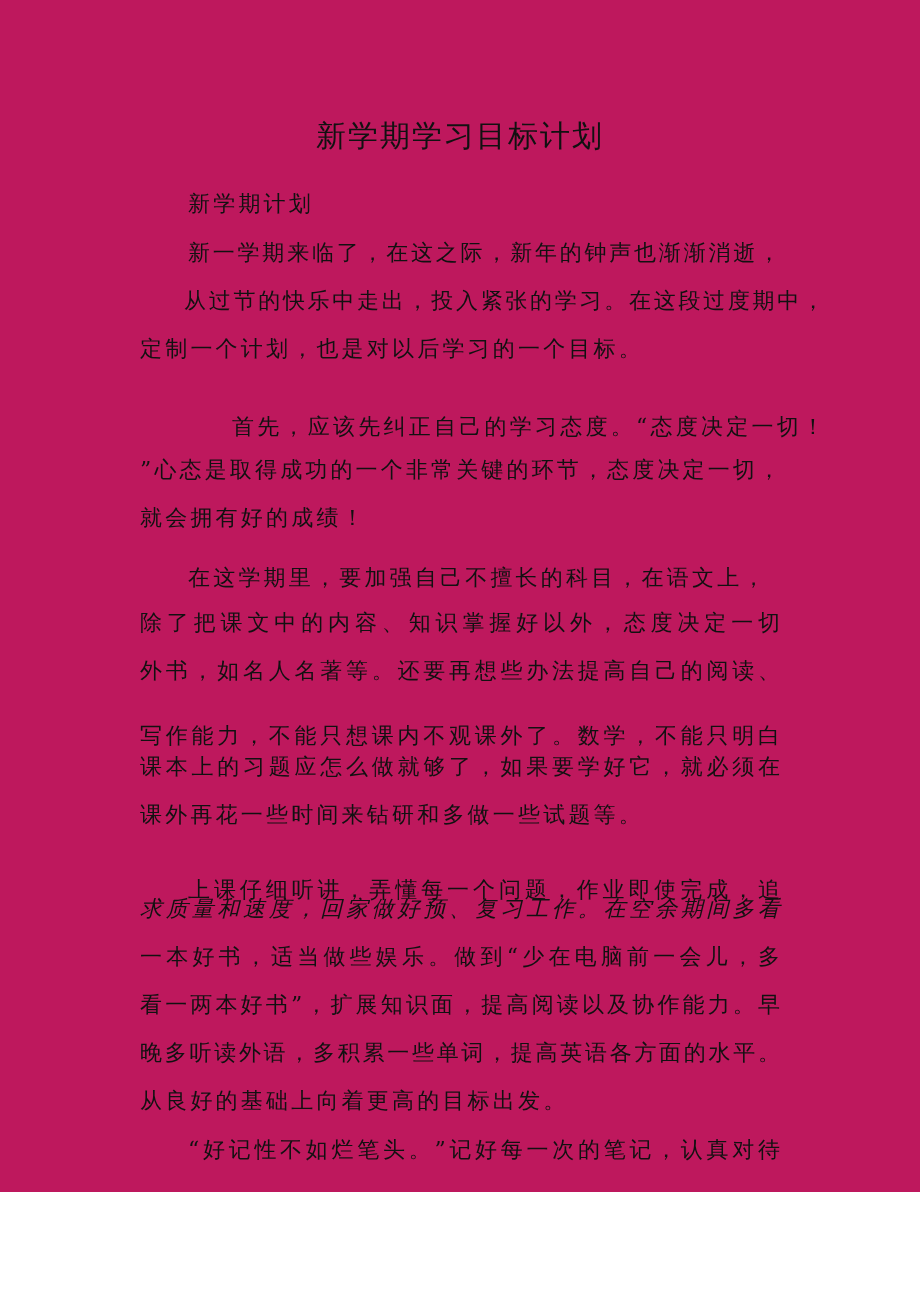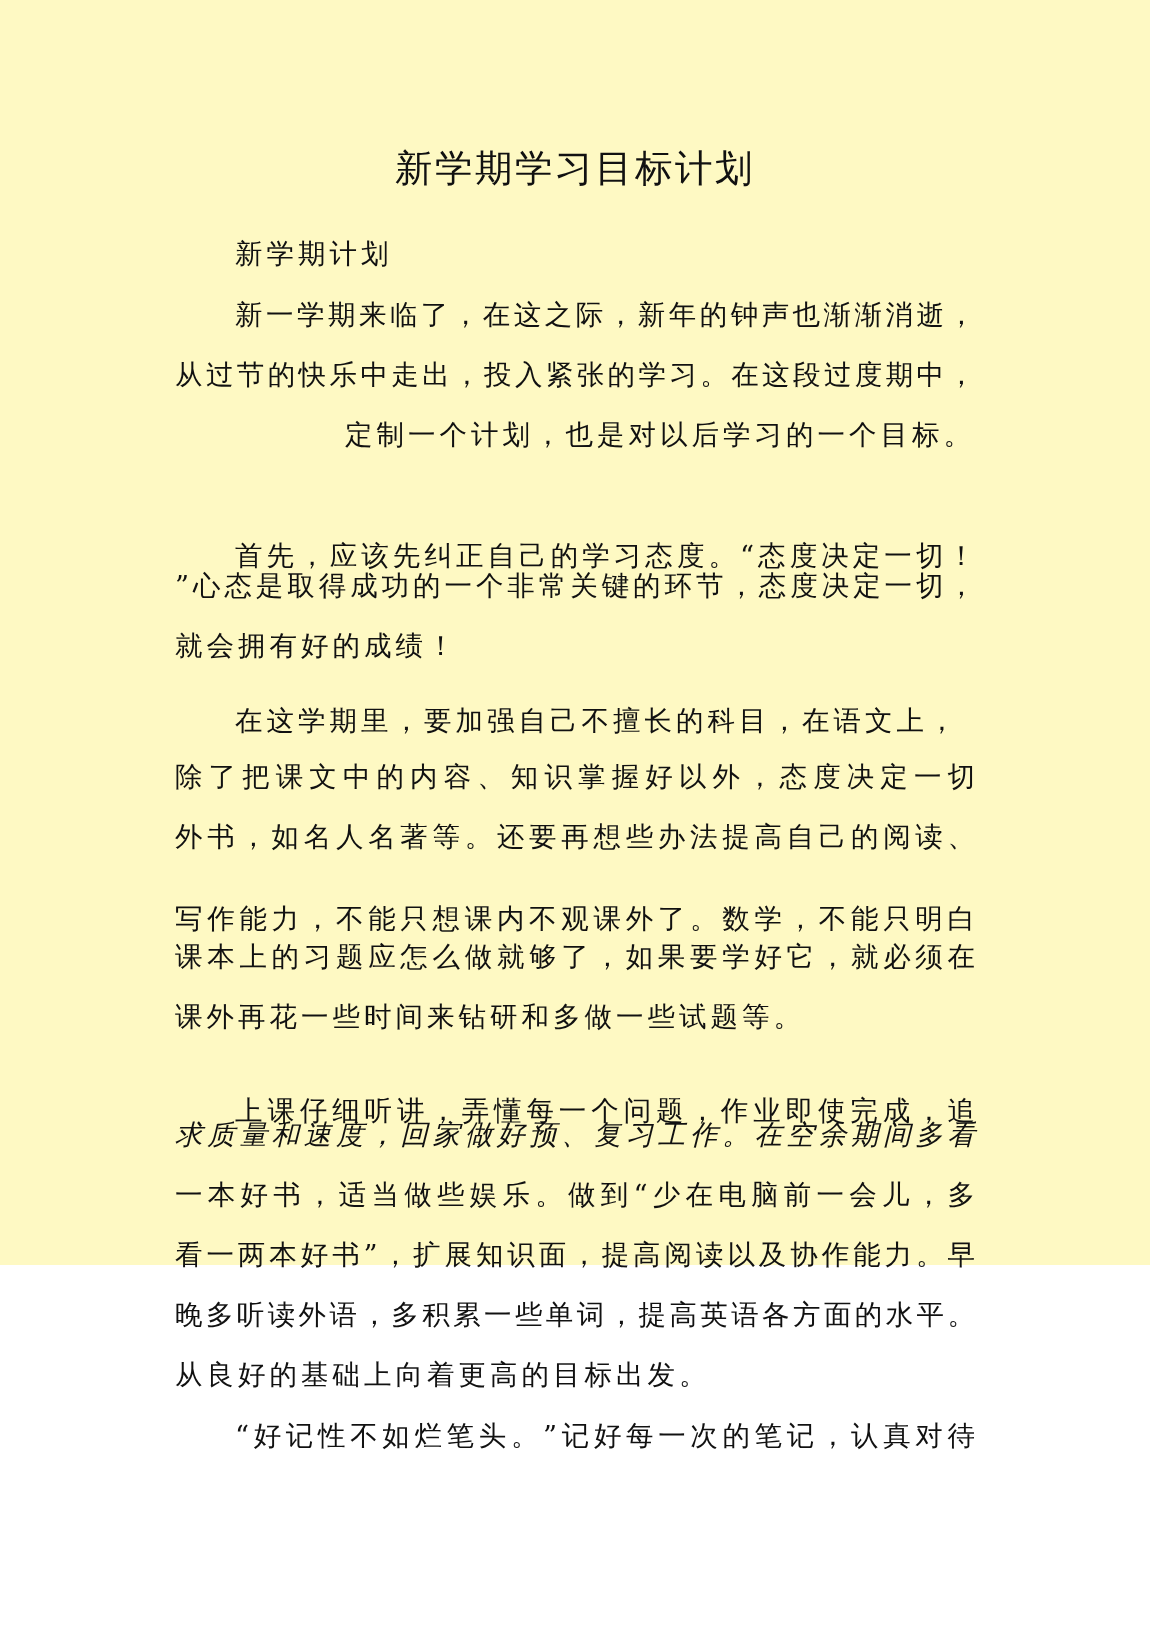--- a/index.html
+++ b/index.html
@@ -12,22 +12,22 @@
       height: 1302px;
       position: relative;
       overflow: hidden;
       font-family: "DejaVu Serif", "Liberation Serif", serif;
       color: #111111;
     }
     .page {
       position: absolute;
       left: 0; top: 0;
       width: 920px;
-      height: 1012px;
-      background: #fef9c3;
+      height: 1192px;
+      background: #be185d;
     }
     .title {
       position: absolute;
       top: 112px;
       left: 0;
       width: 920px;
       text-align: center;
       font-size: 30px;
       line-height: 48px;
       letter-spacing: 2px;
@@ -51,23 +51,23 @@
     }
   </style>
 </head>
 <body>
 
 <div class="page">
   <h1 class="title">新学期学习目标计划</h1>
   <div id="body-lines">
       <div class="line indent" style="top: 189px; width: 592px;">新学期计划</div>
       <div class="line indent justify" style="top: 238px; width: 592px;">新一学期来临了，在这之际，新年的钟声也渐渐消逝，</div>
-      <div class="line justify" style="top: 286px;">从过节的快乐中走出，投入紧张的学习。在这段过度期中，</div>
-      <div class="line" style="top: 334px; text-align: right;">定制一个计划，也是对以后学习的一个目标。</div>
-      <div class="line indent justify" style="top: 431px; width: 592px;">首先，应该先纠正自己的学习态度。“态度决定一切！</div>
+      <div class="line justify" style="top: 286px; margin-left: 44px;">从过节的快乐中走出，投入紧张的学习。在这段过度期中，</div>
+      <div class="line" style="top: 334px;">定制一个计划，也是对以后学习的一个目标。</div>
+      <div class="line indent justify" style="top: 412px; width: 592px; margin-left: 44px;">首先，应该先纠正自己的学习态度。“态度决定一切！</div>
       <div class="line justify" style="top: 455px;">”心态是取得成功的一个非常关键的环节，态度决定一切，</div>
       <div class="line" style="top: 503px;">就会拥有好的成绩！</div>
       <div class="line indent" style="top: 529px; width: 592px; margin-top: 34px;">在这学期里，要加强自己不擅长的科目，在语文上，</div>
       <div class="line justify" style="top: 608px;">除了把课文中的内容、知识掌握好以外，态度决定一切</div>
       <div class="line justify" style="top: 656px;">外书，如名人名著等。还要再想些办法提高自己的阅读、</div>
       <div class="line justify" style="top: 704px; margin-top: 17px;">写作能力，不能只想课内不观课外了。数学，不能只明白</div>
       <div class="line justify" style="top: 752px;">课本上的习题应怎么做就够了，如果要学好它，就必须在</div>
       <div class="line" style="top: 800px;">课外再花一些时间来钻研和多做一些试题等。</div>
       <div class="line indent justify" style="top: 844px; width: 592px; margin-top: 31px;">上课仔细听讲，弄懂每一个问题，作业即使完成，追</div>
       <div class="line justify" style="top: 894px; font-style: italic;">求质量和速度，回家做好预、复习工作。在空余期间多看</div>

